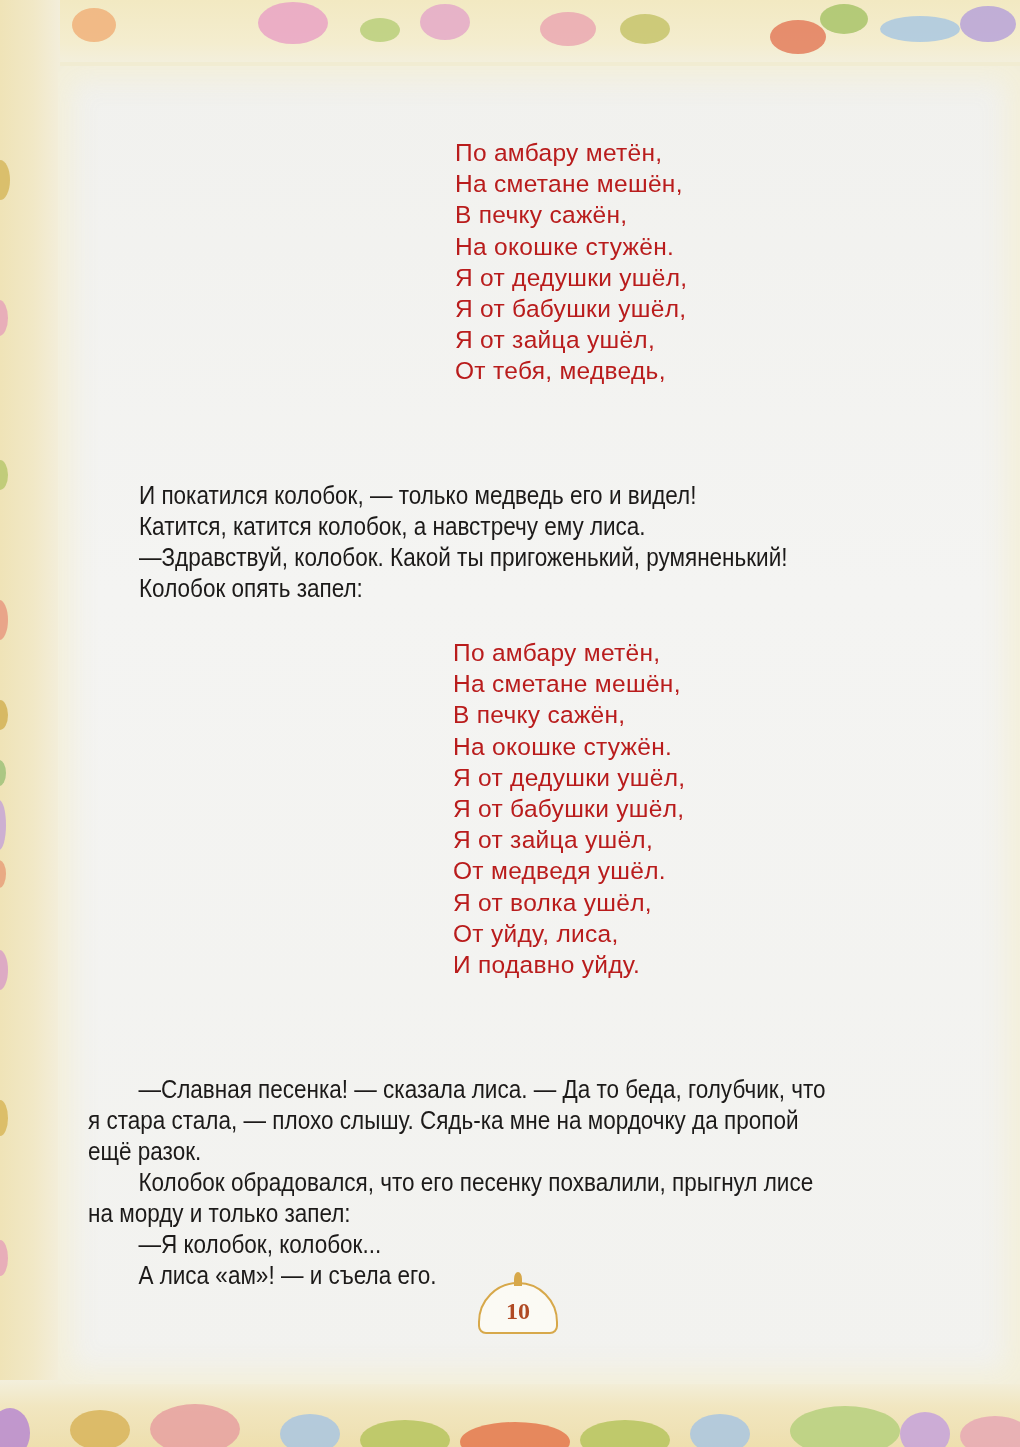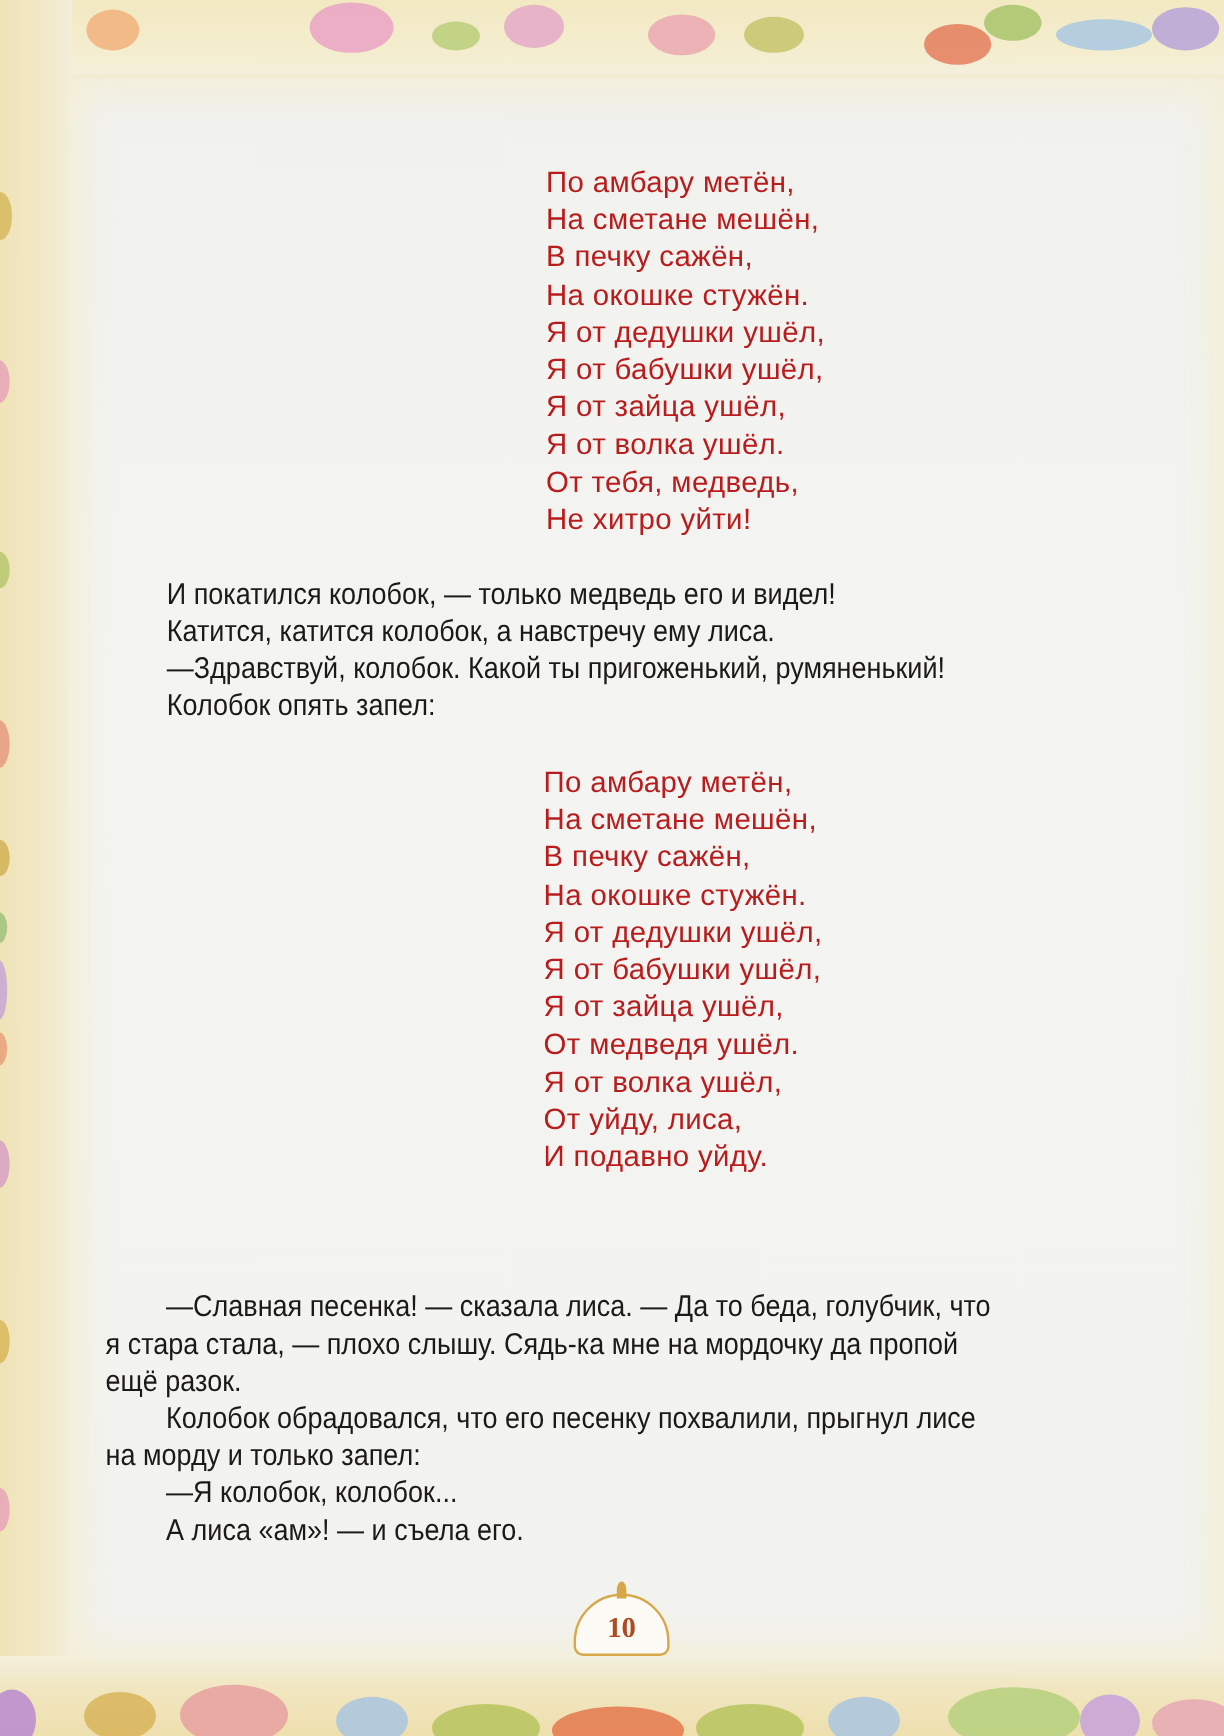--- a/index.html
+++ b/index.html
@@ -48,21 +48,21 @@
       font-family: "Liberation Sans", sans-serif;
       font-size: 25px;
       line-height: 31px;
       color: #1c1a19;
       transform-origin: left top;
       transform: scaleX(0.90);
     }
     .prose .line { display: block; white-space: nowrap; }
 
     .page-number-badge {
-      position: absolute; left: 478px; top: 1328px; width: 80px; height: 52px;
+      position: absolute; left: 478px; top: 1282px; width: 80px; height: 52px;
       background: #fbfaf4;
       border: 2px solid #d7a84a;
       border-radius: 40px 40px 8px 8px;
       display: flex; align-items: center; justify-content: center;
     }
     .page-number-badge::before {
       content: ""; position: absolute; left: 34px; top: -12px;
       width: 8px; height: 14px; background: #d7a84a;
       border-radius: 50% 50% 0 0;
     }
@@ -118,23 +118,21 @@
 <div class="page-sheet"></div>
 
 <div class="verse" style="left:455px;top:137px;">
   <span class="line">По амбару метён,</span>
   <span class="line">На сметане мешён,</span>
   <span class="line">В печку сажён,</span>
   <span class="line">На окошке стужён.</span>
   <span class="line">Я от дедушки ушёл,</span>
   <span class="line">Я от бабушки ушёл,</span>
   <span class="line">Я от зайца ушёл,</span>
-  <span class="line">Я от волка ушёл.</span>
   <span class="line">От тебя, медведь,</span>
-  <span class="line">Не хитро уйти!</span>
 </div>
 
 <div class="prose" style="left:139px;top:480px;">
   <span class="line">И покатился колобок, — только медведь его и видел!</span>
   <span class="line">Катится, катится колобок, а навстречу ему лиса.</span>
   <span class="line">—Здравствуй, колобок. Какой ты пригоженький, румяненький!</span>
   <span class="line">Колобок опять запел:</span>
 </div>
 
 <div class="verse" style="left:453px;top:637px;">

